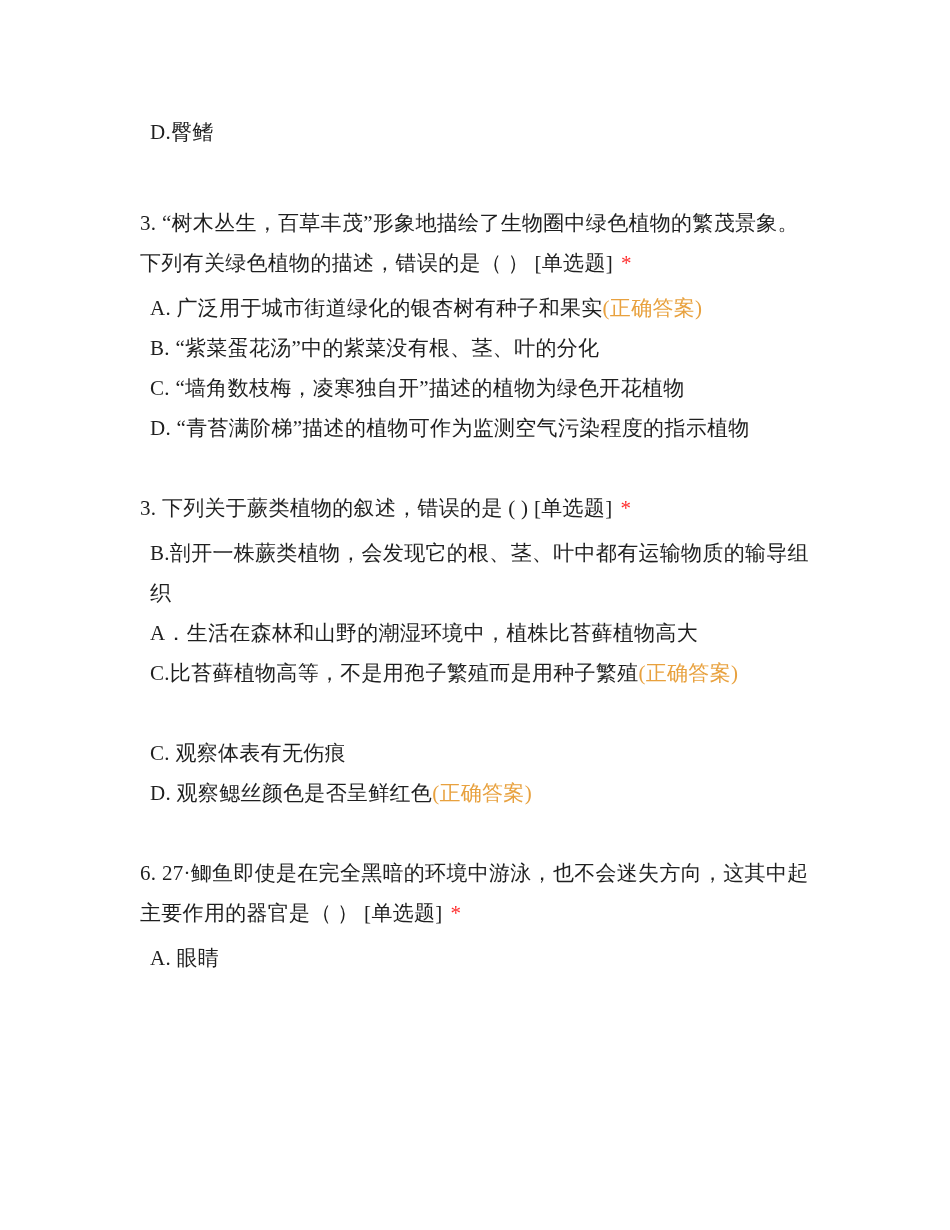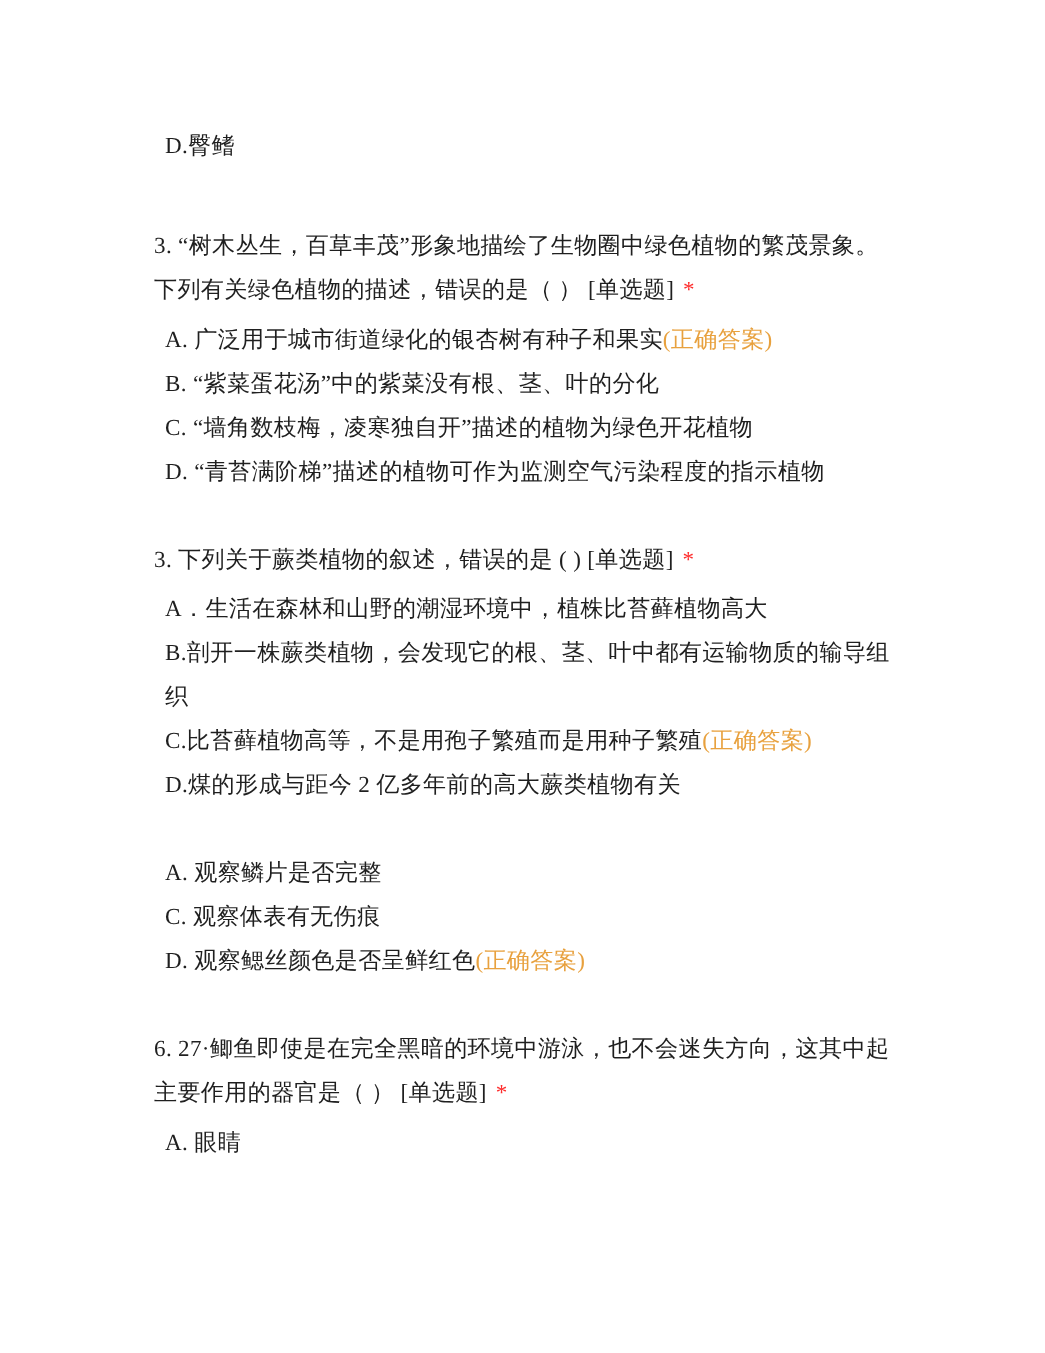--- a/index.html
+++ b/index.html
@@ -75,37 +75,31 @@
     <p class="option">
       <span>D. “青苔满阶梯”描述的植物可作为监测空气污染程度的指示植物</span><span class="answer"></span>
     </p>
   </section>
 
   <section class="question">
     <p class="stem">
       <span>3. 下列关于蕨类植物的叙述，错误的是 ( ) [单选题]</span><span class="required">*</span>
     </p>
     <p class="option">
-      <span>A．生活在森林和山野的潮湿环境中，植株比苔藓植物高大</span><span class="answer"></span>
+      <span>B.剖开一株蕨类植物，会发现它的根、茎、叶中都有运输物质的输导组织</span><span class="answer"></span>
     </p>
     <p class="option">
-      <span>B.剖开一株蕨类植物，会发现它的根、茎、叶中都有运输物质的输导组织</span><span class="answer"></span>
+      <span>A．生活在森林和山野的潮湿环境中，植株比苔藓植物高大</span><span class="answer"></span>
     </p>
     <p class="option">
       <span>C.比苔藓植物高等，不是用孢子繁殖而是用种子繁殖</span><span class="answer">(正确答案)</span>
     </p>
-    <p class="option">
-      <span>D.煤的形成与距今 2 亿多年前的高大蕨类植物有关</span><span class="answer"></span>
-    </p>
   </section>
 
   <section class="question">
-    <p class="option">
-      <span>A. 观察鳞片是否完整</span><span class="answer"></span>
-    </p>
     <p class="option">
       <span>C. 观察体表有无伤痕</span><span class="answer"></span>
     </p>
     <p class="option">
       <span>D. 观察鳃丝颜色是否呈鲜红色</span><span class="answer">(正确答案)</span>
     </p>
   </section>
 
   <section class="question">
     <p class="stem">

